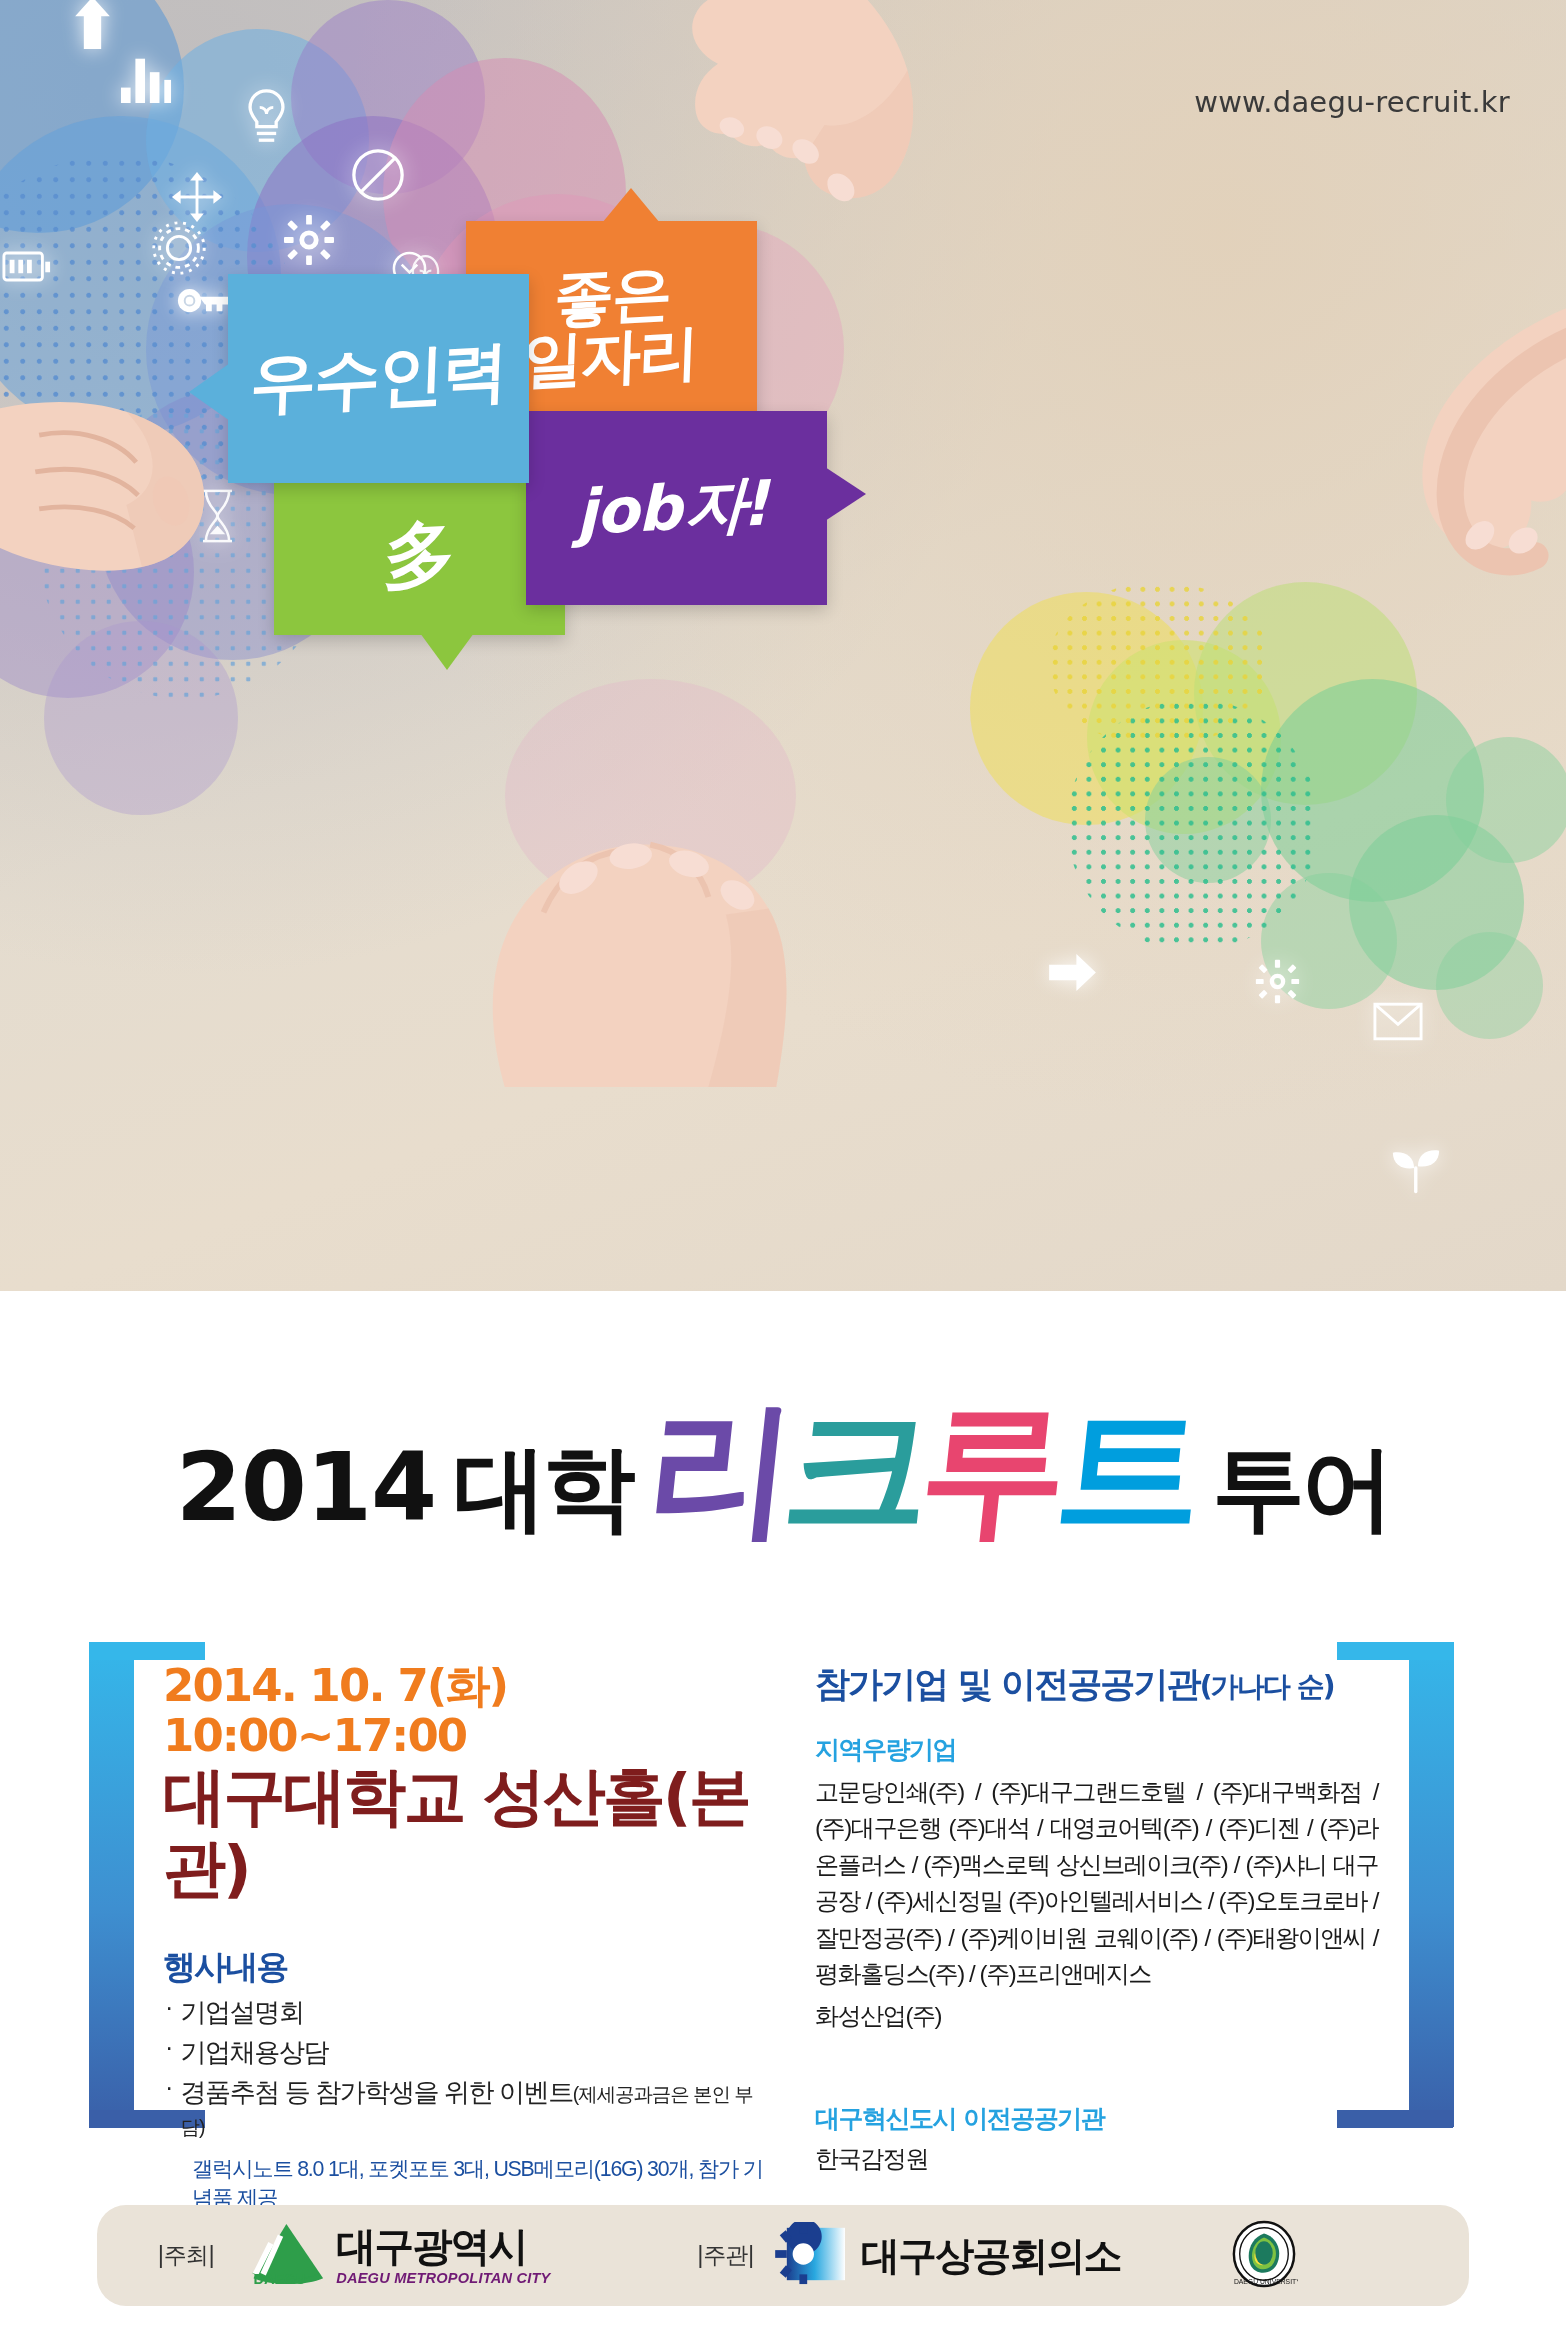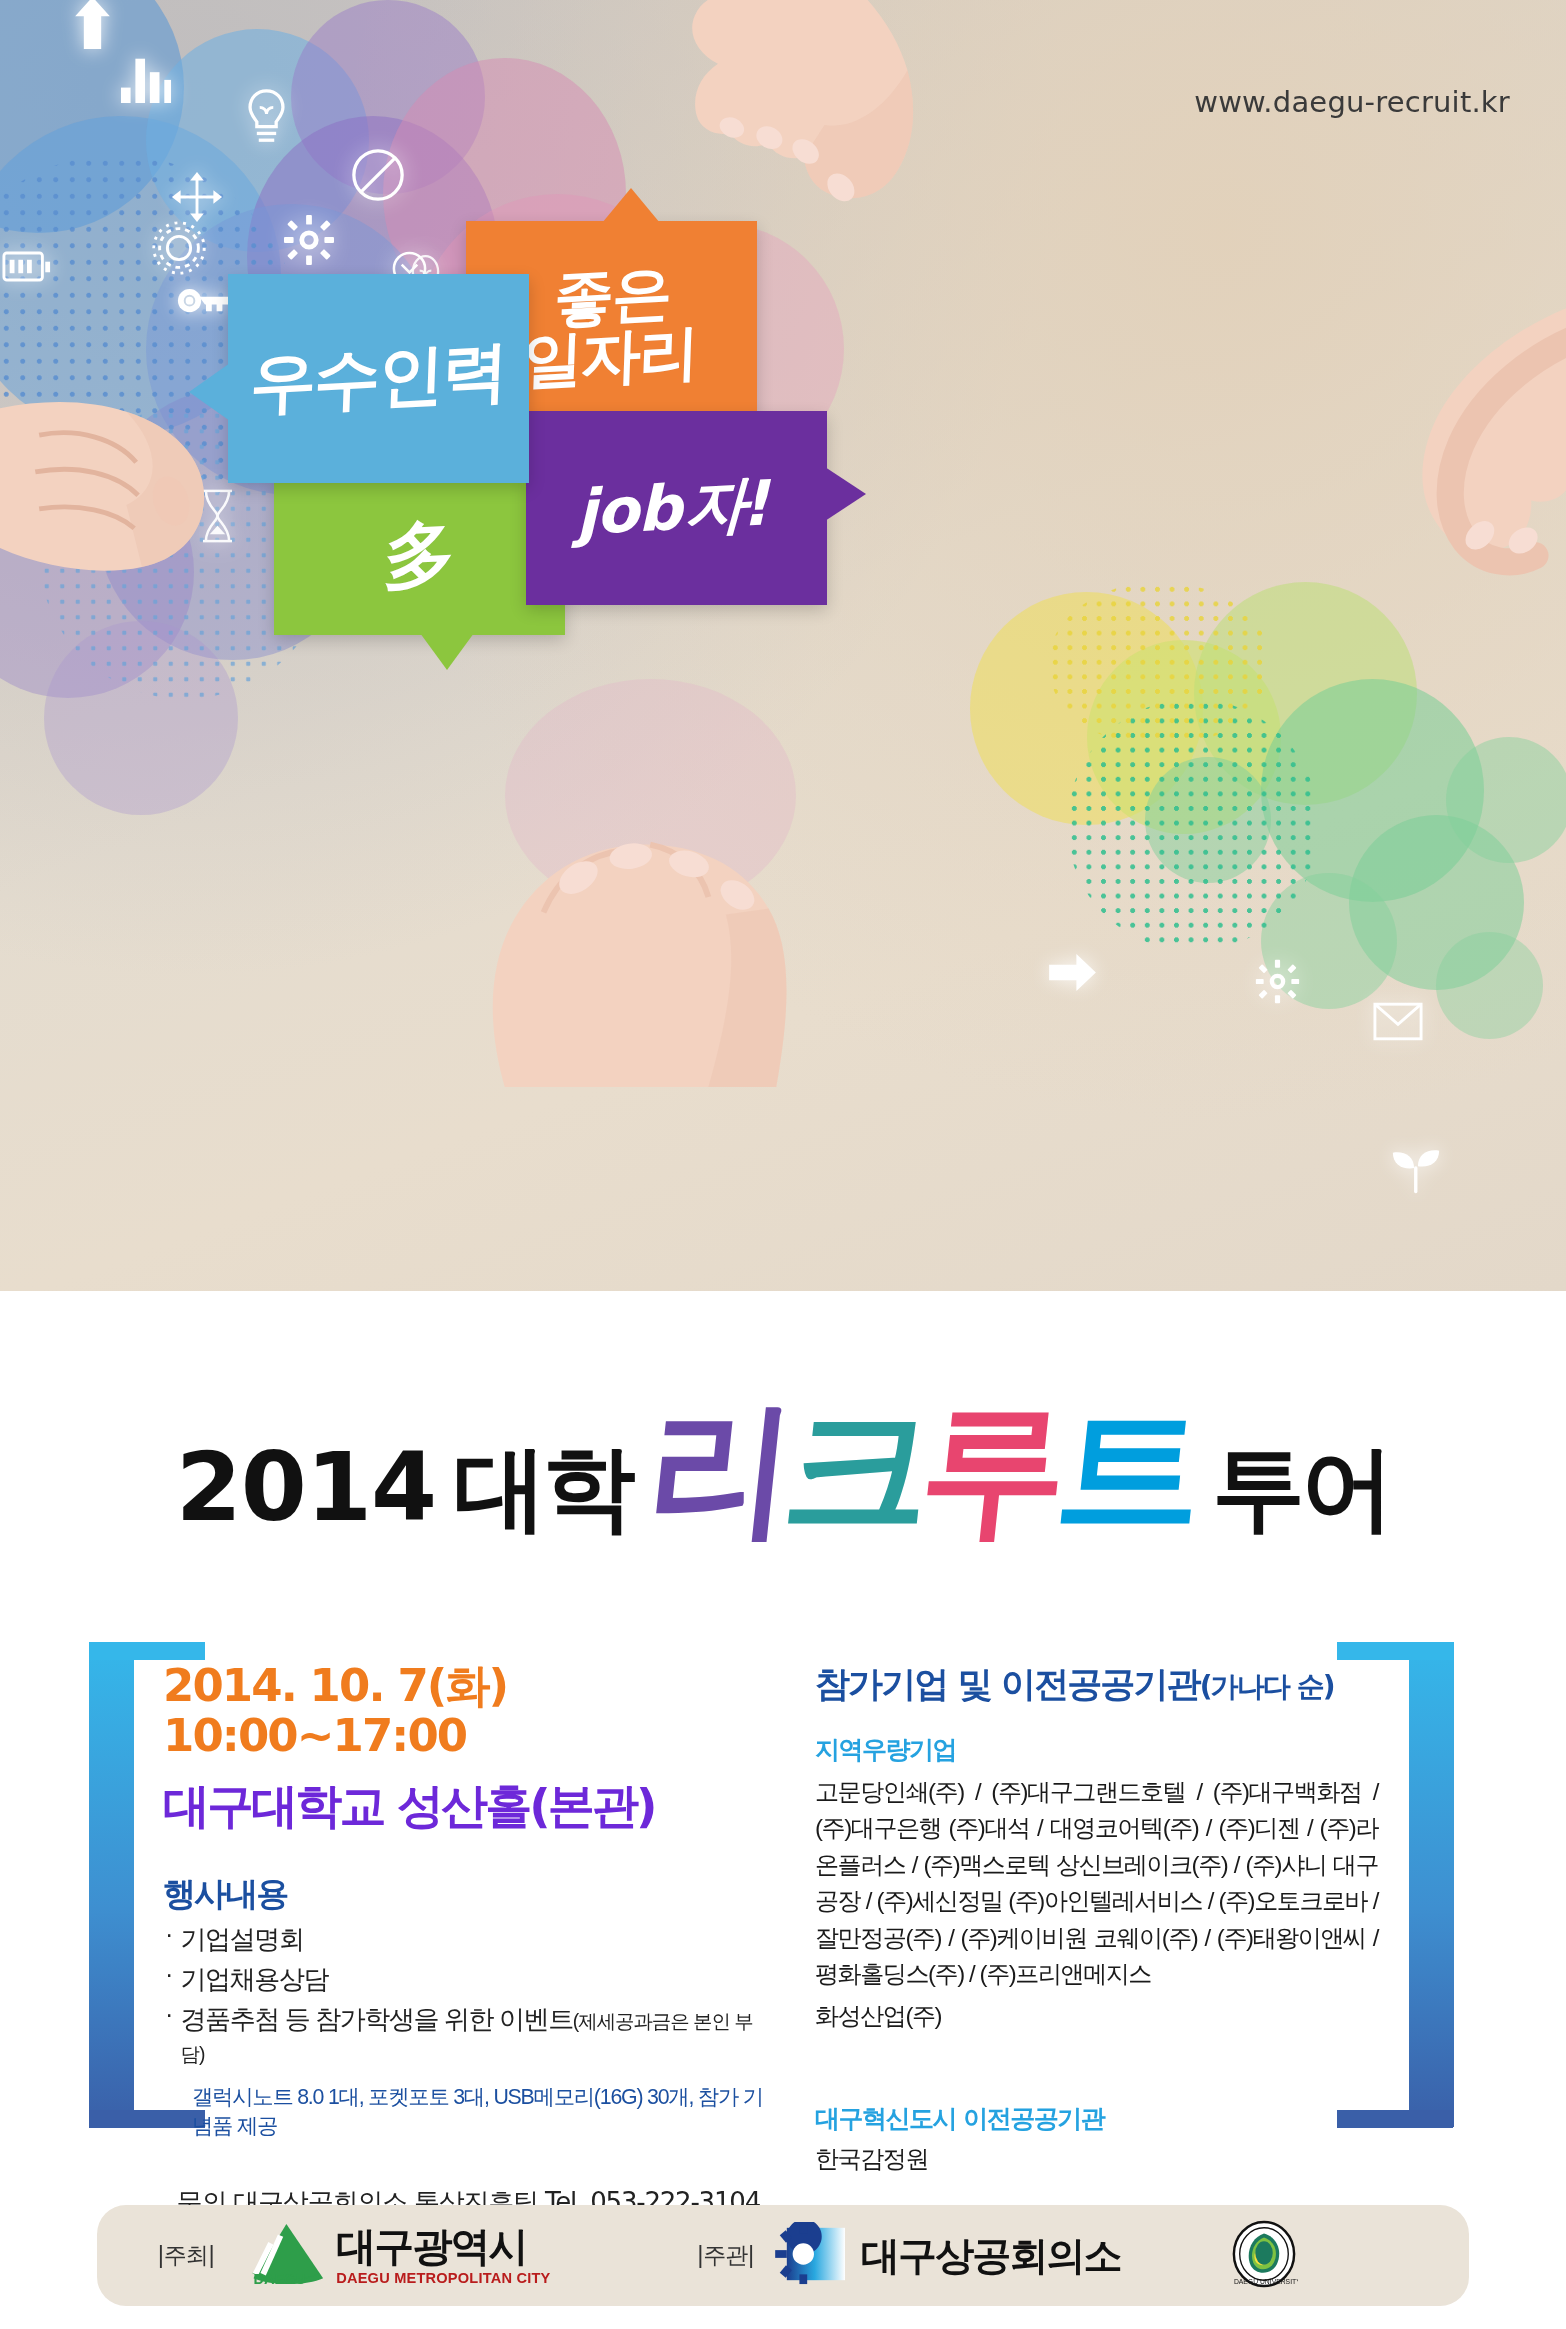--- a/index.html
+++ b/index.html
@@ -190,22 +190,22 @@
   #col-left { position: absolute; left: 163px; top: 50px; width: 602px; }
   #col-right { position: absolute; left: 815px; top: 50px; width: 563px; }
 
   #ev-date {
     font-family: "DejaVu Sans", sans-serif;
     font-weight: 700; font-size: 45px; color: #F07C1E;
     letter-spacing: -1.9px; line-height: 1.1;
   }
   #ev-place {
     font-family: "DejaVu Sans", sans-serif;
-    font-weight: 700; font-size: 47px; color: #6d28d9;
-    letter-spacing: -2.9px; line-height: 1.15; margin-top: 19px;
+    font-weight: 700; font-size: 63px; color: #7f1d1d;
+    letter-spacing: -2.9px; line-height: 1.15; margin-top: 1px;
   }
   #ev-heading {
     font-family: "DejaVu Sans", sans-serif;
     font-weight: 700; font-size: 33px; color: #1B4FA0;
     letter-spacing: -1.9px; margin-top: 39px;
   }
   .ev-item {
     font-size: 26px; color: #222; letter-spacing: -1.4px;
     margin-top: 5px; padding-left: 17.5px; position: relative;
   }
@@ -262,22 +262,23 @@
     white-space: nowrap;
   }
   .logo-block { display: flex; align-items: center; gap: 9.7px; }
   .logo-kr {
     font-family: "DejaVu Sans", sans-serif;
     font-weight: 700; letter-spacing: -1.9px; color: #111;
     line-height: 1;
   }
   .logo-en {
     font-family: "Liberation Sans", sans-serif;
-    font-weight: 700; color: #b91c1c; line-height: 1;
+    font-weight: 700; color: #701a75; line-height: 1;
     letter-spacing: 0.2px;
+    font-style: italic;
   }
   .mark { flex: 0 0 auto; display: block; }
 </style>
 </head>
 <body>
 
 <div id="poster">
 
   <div id="hero">
     <div class="hero-wash"></div>

